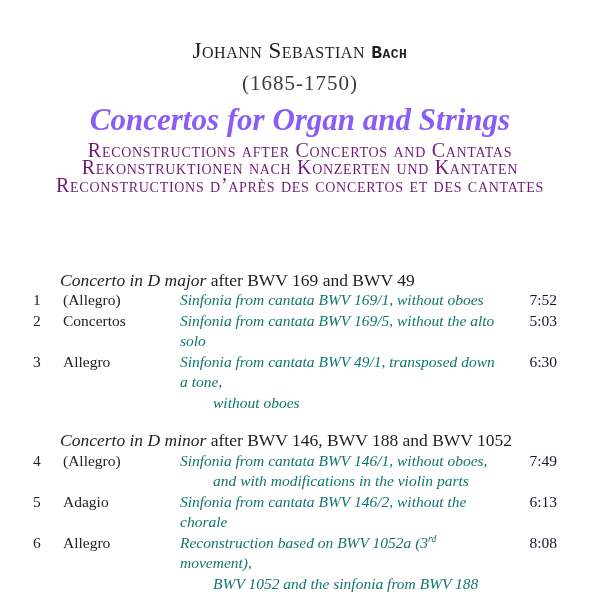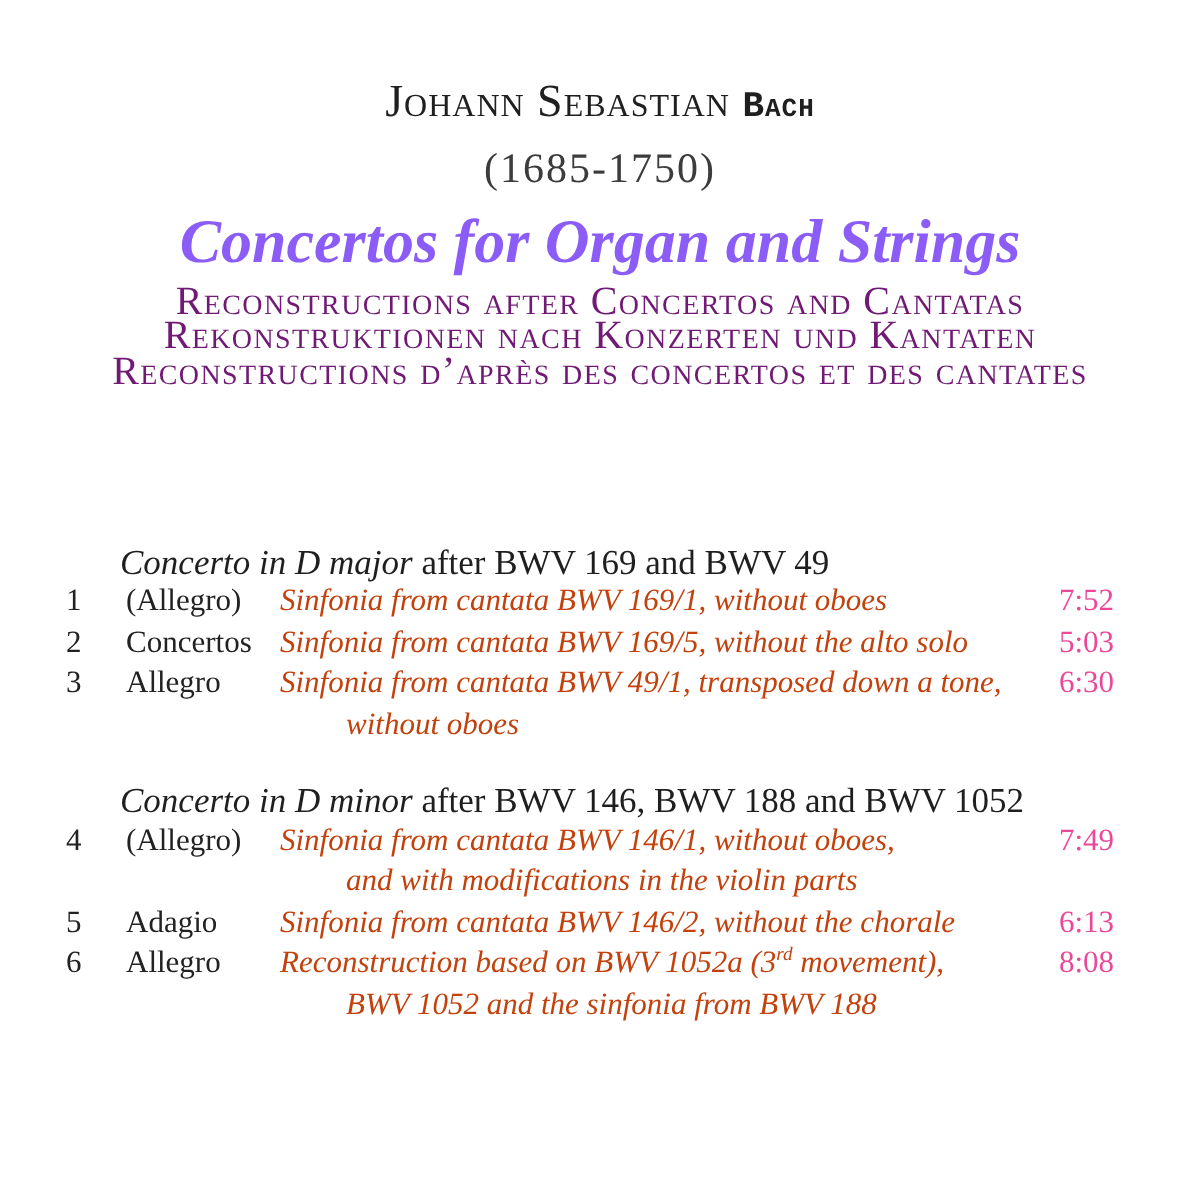--- a/index.html
+++ b/index.html
@@ -87,30 +87,31 @@
     align-items: start;
   }
   .track .num {
     color: #222222;
   }
   .track .mvt {
     color: #222222;
   }
   .track .desc {
     font-style: italic;
-    color: #c2410c;
+    color: #0f766e;
+    margin-left: 40px;
   }
   .track .desc .d2 {
     display: block;
     padding-left: 33px;
     font-style: italic;
   }
   .track .time {
     text-align: right;
-    color: #ec4899;
+    color: #0f172a;
   }
   sup {
     font-size: 0.62em;
     line-height: 0;
     vertical-align: super;
   }
 </style>
 </head>
 <body>
 

